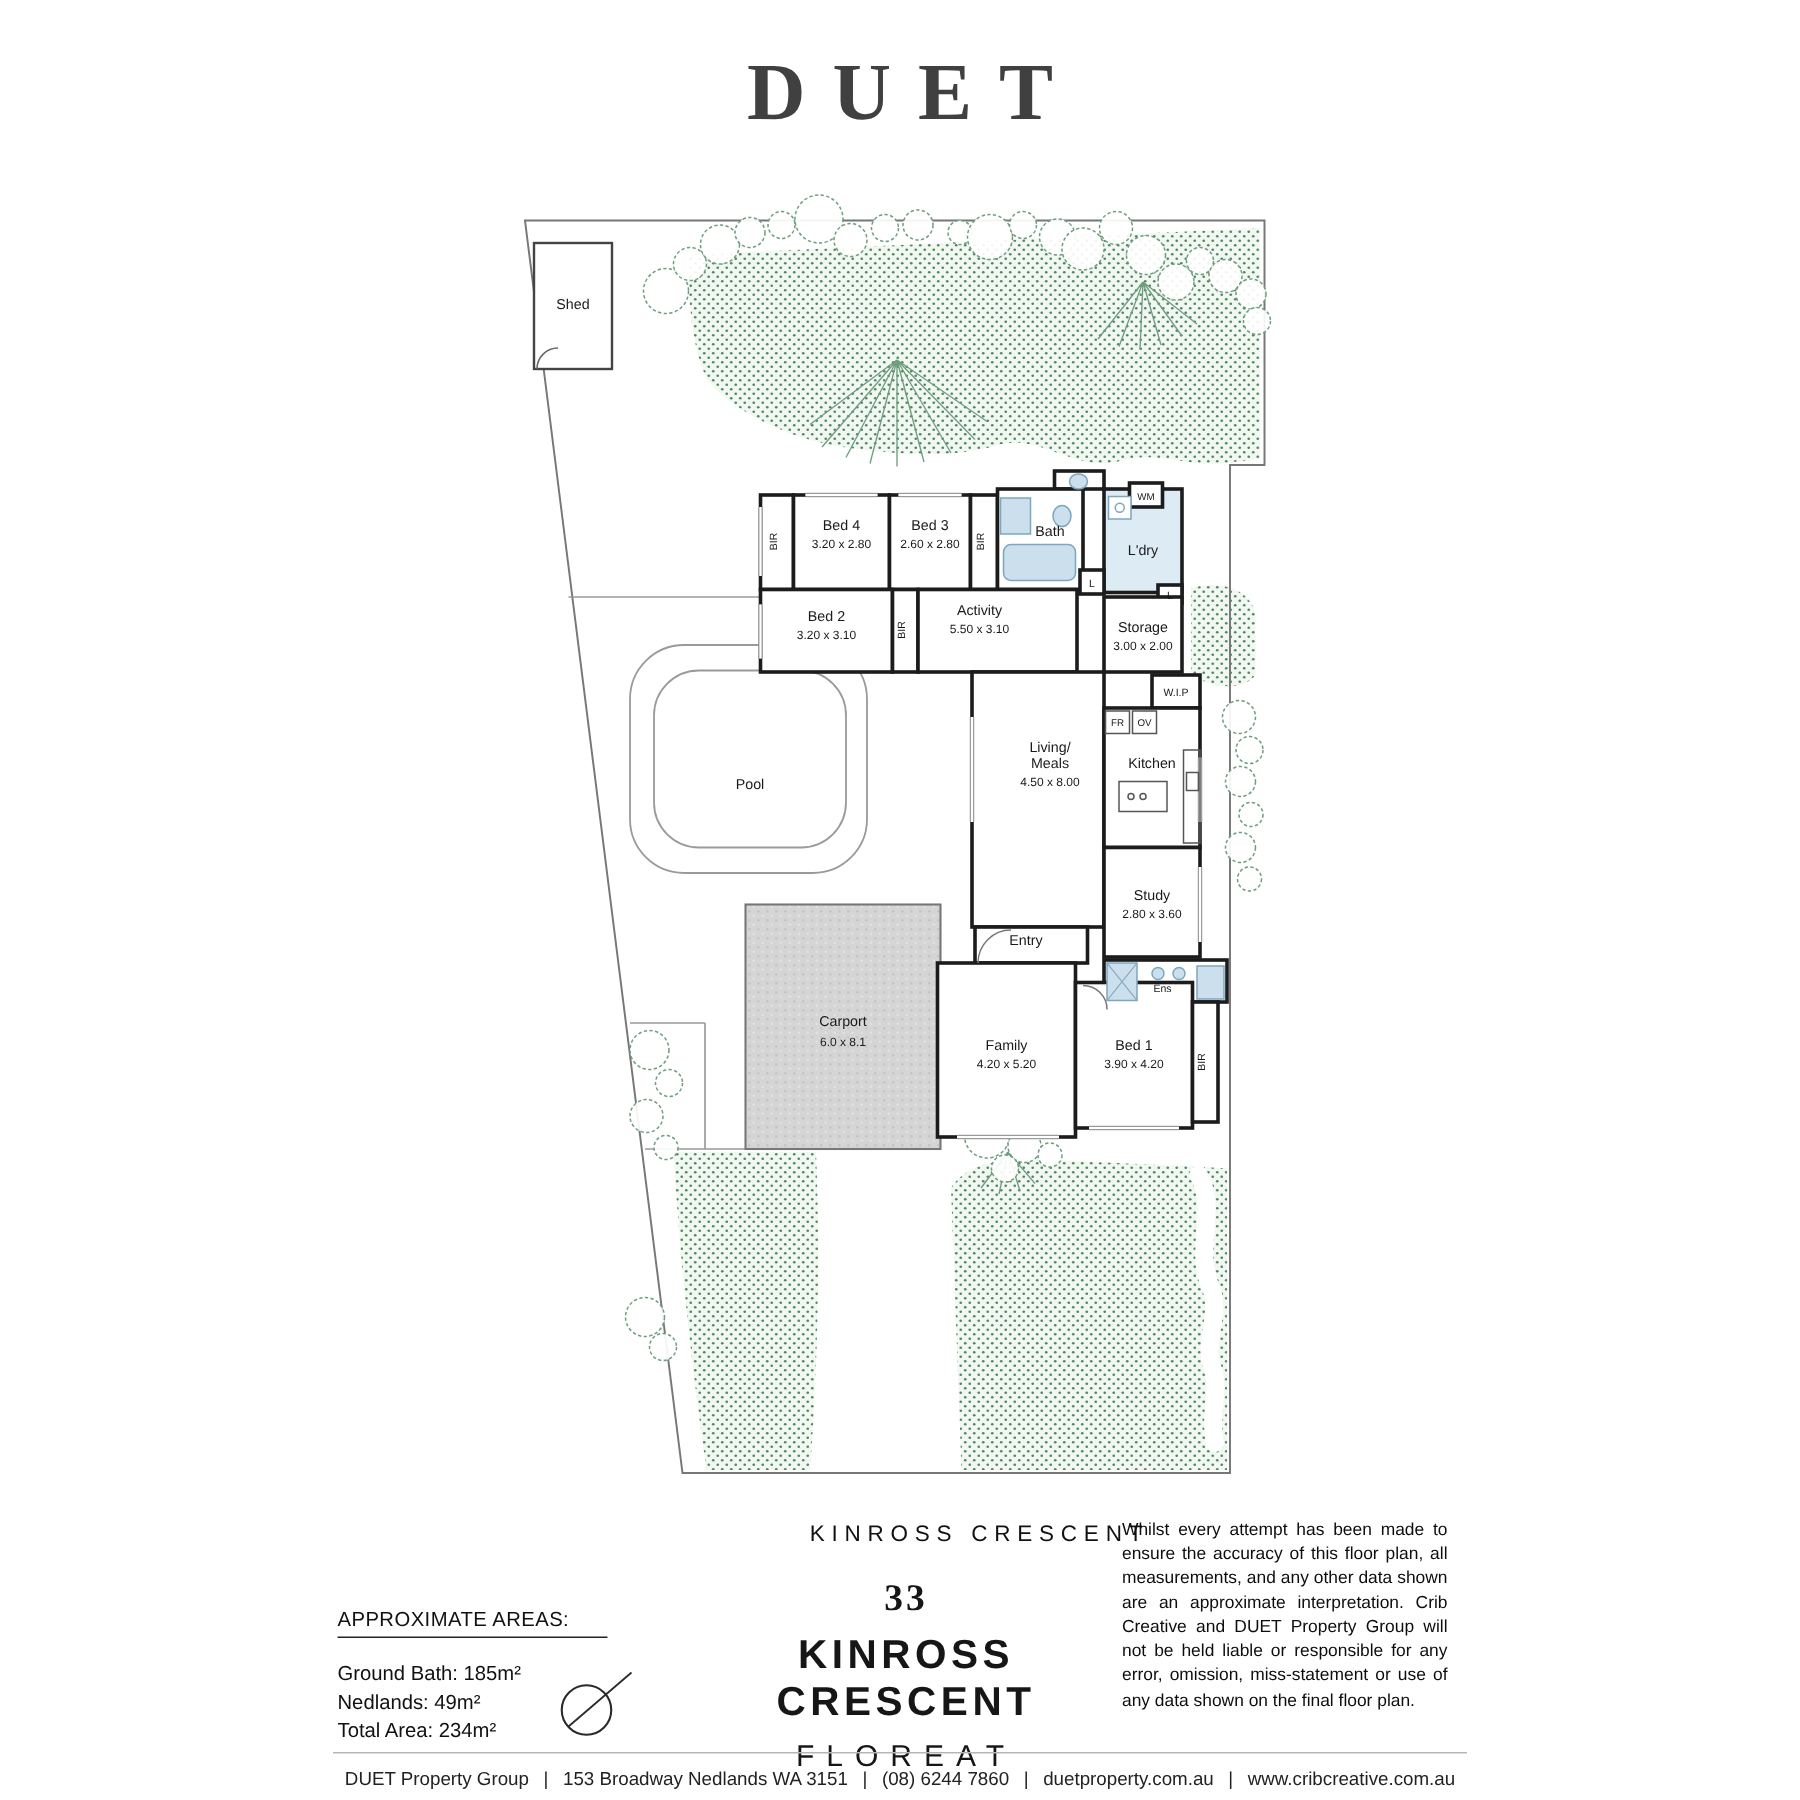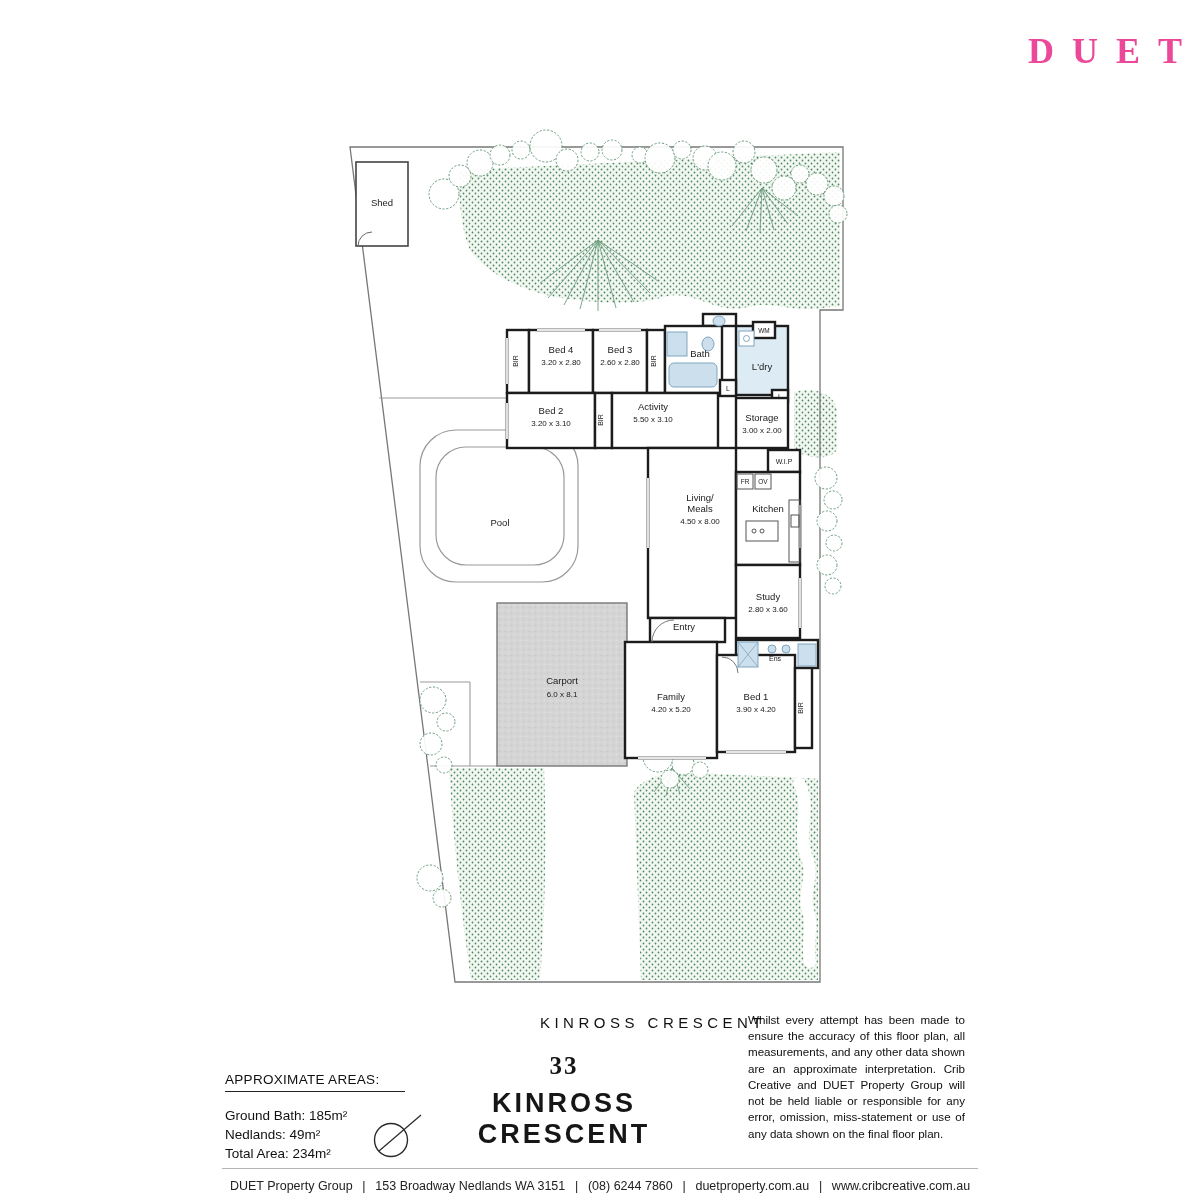--- a/index.html
+++ b/index.html
@@ -1,30 +1,30 @@
 <!DOCTYPE html>
 <html><head>
 <meta charset="utf-8">
 <style>
   *{margin:0;padding:0;box-sizing:border-box}
   html,body{width:1200px;height:1200px;background:#fff;font-family:"Liberation Sans",sans-serif;position:relative;overflow:hidden;color:#111}
-  .brand{position:absolute;top:30px;left:0;width:100%;text-align:right;font-family:"Liberation Serif",serif;font-size:36px;font-weight:700;letter-spacing:18px;text-indent:18px;color:#ec4899}
+  .brand{position:absolute;top:30px;left:0;width:100%;text-align:center;font-family:"Liberation Serif",serif;font-size:54px;font-weight:700;letter-spacing:18px;text-indent:18px;color:#404040}
   svg.plan{position:absolute;top:0;left:0}
   .plan text{font-family:"Liberation Sans",sans-serif;fill:#1a1a1a}
   .rname{font-size:9.5px;text-anchor:middle}
   .rdims{font-size:8px;text-anchor:middle}
   .marker{font-size:7px;text-anchor:middle;fill:#333}
   .tiny{font-size:6.5px;text-anchor:middle;fill:#333}
   .street{position:absolute;top:1014px;left:353px;width:600px;text-align:center;font-size:15px;letter-spacing:4.5px;color:#111}
   .areas{position:absolute;left:225px;top:1072px;width:240px;font-size:13.5px;color:#111}
   .areas .title{font-weight:400;display:inline-block;border-bottom:1.5px solid #222;padding:0 26px 4px 0;margin-bottom:12px;letter-spacing:.3px}
   .areas .line{margin-top:4px}
   .areas .total{}
   .compass{position:absolute;left:366px;top:1110px}
-  .address{position:absolute;left:404px;top:1052px;width:320px;text-align:center;color:#161616}
+  .address{position:absolute;left:444px;top:1052px;width:320px;text-align:center;color:#161616}
   .address .num{font-family:"Liberation Serif",serif;font-size:25px;font-weight:700;letter-spacing:2px}
   .address .name{font-size:27px;font-weight:700;letter-spacing:3px;margin-top:8px}
   .address .suburb{font-size:20px;letter-spacing:8px;margin-top:10px;font-weight:400}
   .disclaimer{position:absolute;left:748px;top:1012px;width:217px;font-size:11.6px;line-height:1.4;text-align:justify;color:#0d0d0d}
   .contactbar{position:absolute;top:1168px;left:0;width:100%;text-align:center}
   .contactbar .inner{display:inline-block;border-top:1px solid #b5b5b5;padding:10px 8px 0 8px;font-size:12.5px;color:#222}
 </style>
 </head>
 <body>
 
@@ -259,19 +259,20 @@
 </div>
 
 <svg class="compass" width="60" height="55" viewBox="0 0 60 55">
   <circle cx="25" cy="30" r="16.5" fill="#fff" stroke="#2a2a2a" stroke-width="1.4"></circle>
   <line x1="13" y1="41" x2="55" y2="5" stroke="#2a2a2a" stroke-width="1.2"></line>
 </svg>
 
 <div class="address">
   <div class="num">33</div>
   <div class="name">KINROSS CRESCENT</div>
+  <div class="suburb">FLOREAT</div>
 </div>
 
 <div class="disclaimer">Whilst every attempt has been made to ensure the accuracy of this floor plan, all measurements, and any other data shown are an approximate interpretation. Crib Creative and DUET Property Group will not be held liable or responsible for any error, omission, miss-statement or use of any data shown on the final floor plan.</div>
 
 <div class="contactbar">
   <div class="inner">DUET Property Group  |  153 Broadway Nedlands WA 3151  |  (08) 6244 7860  |  duetproperty.com.au  |  www.cribcreative.com.au</div>
 </div>
 
 </body></html>

